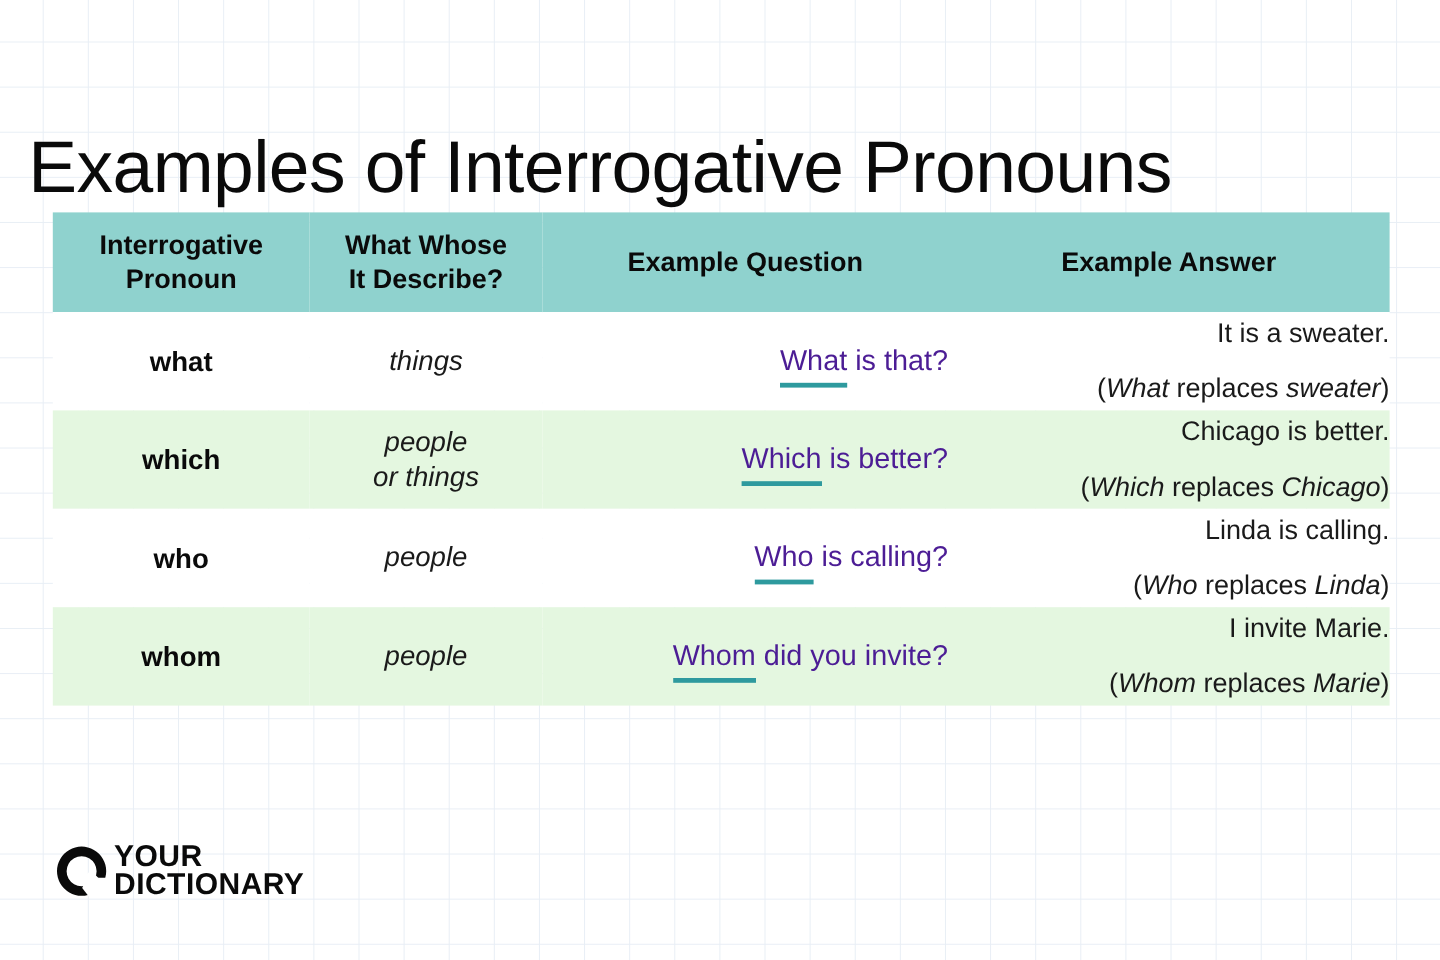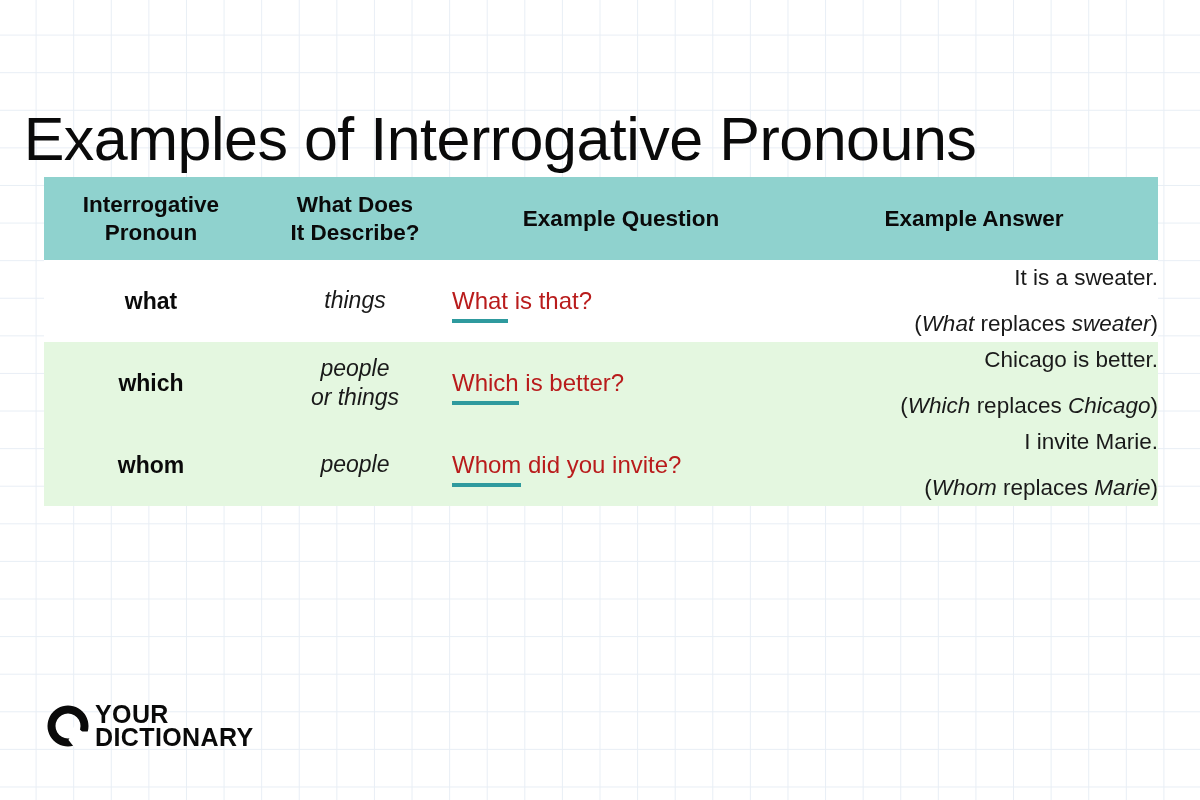--- a/index.html
+++ b/index.html
@@ -94,24 +94,24 @@
   }
   .cell-describe {
     text-align: center;
     font-size: 23px;
     font-weight: 400;
     color: #1a1a1a;
     line-height: 1.28;
     font-style: italic;
   }
   .cell-question {
-    text-align: left;
+    text-align: right;
     font-size: 24px;
     font-weight: 400;
-    color: #b91c1c;
+    color: #4c1d95;
     white-space: nowrap;
   }
   .cell-answer {
     text-align: right;
     padding-left: 40px !important;
     font-size: 22.5px;
     font-weight: 400;
     color: #1a1a1a;
     line-height: 1.33;
     white-space: nowrap;
@@ -158,21 +158,21 @@
         <col class="c3">
         <col class="c4">
     </colgroup>
     <thead>
       <tr class="hdr-row">
         <th>
           <span>Interrogative</span><br>
           <span>Pronoun</span>
         </th>
         <th>
-          <span>What Does</span><br>
+          <span>What Whose</span><br>
           <span>It Describe?</span>
         </th>
         <th>
           <span>Example Question</span>
         </th>
         <th>
           <span>Example Answer</span>
         </th>
       </tr>
     </thead>
@@ -200,20 +200,33 @@
         </td>
         <td class="cell-question">
           <span class="q-underline">Which</span><span> is better?</span>
         </td>
         <td class="cell-answer">
           <span>Chicago is better.</span>
           <span class="ans-line2"><span>(</span><span class="ital">Which</span><span> replaces </span><span class="ital">Chicago</span><span>)</span></span>
         </td>
       </tr>
 
+      <tr class="body-row row-white">
+        <td class="cell-pronoun">who</td>
+        <td class="cell-describe">
+          <span>people</span>
+        </td>
+        <td class="cell-question">
+          <span class="q-underline">Who</span><span> is calling?</span>
+        </td>
+        <td class="cell-answer">
+          <span>Linda is calling.</span>
+          <span class="ans-line2"><span>(</span><span class="ital">Who</span><span> replaces </span><span class="ital">Linda</span><span>)</span></span>
+        </td>
+      </tr>
 
       <tr class="body-row row-green">
         <td class="cell-pronoun">whom</td>
         <td class="cell-describe">
           <span>people</span>
         </td>
         <td class="cell-question">
           <span class="q-underline">Whom</span><span> did you invite?</span>
         </td>
         <td class="cell-answer">

